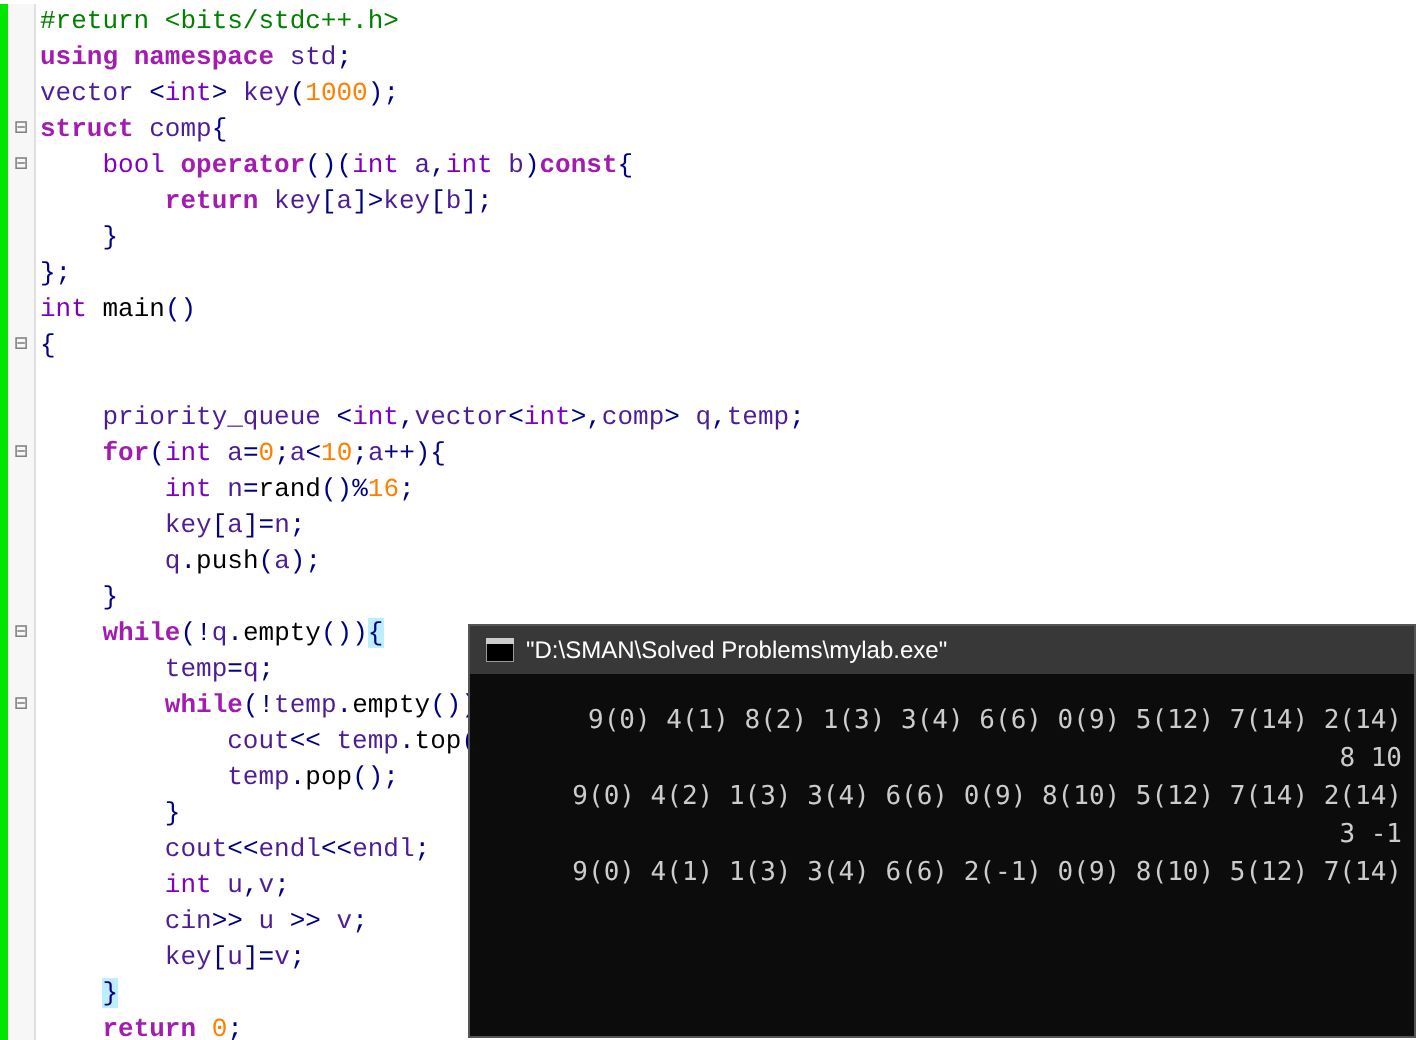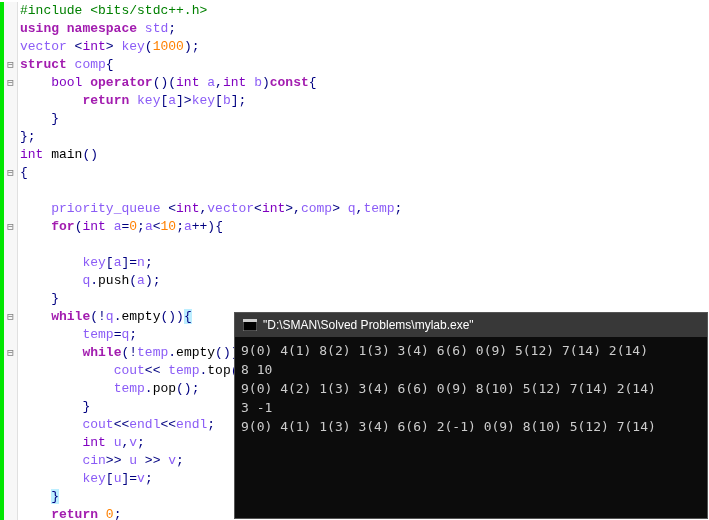--- a/index.html
+++ b/index.html
@@ -44,21 +44,21 @@
   .code {
     padding-left: 2px;
     white-space: pre;
     color: #000000;
   }
   .tk-pre { color: #008000; }   
   .tk-kw  { color: #a21caf; font-weight: bold; } 
   .tk-ty  { color: #8000c0; margin-top: 29px; }   
   .tk-num { color: #ff8000; }   
   .tk-op  { color: #000080; }   
-  .tk-id  { color: #8b5cf6; font-family: Liberation Mono, monospace; }   
+  .tk-id  { color: #4c1d95; font-family: Liberation Mono, monospace; }   
   .tk-fn  { color: #000000; }   
   .tk-str { color: #808080; }   
   .tk-hl  { background: #bceeff; } 
   .tk-sp  { } 
 
   .console {
     position: absolute;
     left: 234px;
     top: 312px;
     width: 474px;
@@ -79,37 +79,38 @@
     font-size: 12px;
   }
   .console-title .icon {
     width: 14px;
     height: 14px;
     display: inline-flex;
     align-items: center;
     justify-content: center;
   }
   .console-body {
-    padding: 4px 6px;
+    padding: 14px 6px;
     font-family: Consolas, monospace;
     font-size: 13px;
     line-height: 19px;
     white-space: pre;
     color: #cccccc;
+    text-align: right;
   }
 </style>
 </head>
 <body>
 
 <div class="editor">
 
   <div class="line">
     <div class="bar"></div>
     <div class="fold"></div>
-    <div class="code"><span class="tk-pre">#include </span><span class="tk-pre">&lt;bits/stdc++.h&gt;</span></div>
+    <div class="code"><span class="tk-pre">#return </span><span class="tk-pre">&lt;bits/stdc++.h&gt;</span></div>
   </div>
 
   <div class="line">
     <div class="bar"></div>
     <div class="fold"></div>
     <div class="code"><span class="tk-kw">using </span><span class="tk-kw">namespace </span><span class="tk-id">std</span><span class="tk-op">;</span></div>
   </div>
 
   <div class="line">
     <div class="bar"></div>
@@ -173,20 +174,21 @@
 
   <div class="line">
     <div class="bar"></div>
     <div class="fold has">⊟</div>
     <div class="code"><span class="tk-sp">    </span><span class="tk-kw">for</span><span class="tk-op">(</span><span class="tk-ty">int </span><span class="tk-id">a</span><span class="tk-op">=</span><span class="tk-num">0</span><span class="tk-op">;</span><span class="tk-id">a</span><span class="tk-op">&lt;</span><span class="tk-num">10</span><span class="tk-op">;</span><span class="tk-id">a</span><span class="tk-op">++)</span><span class="tk-op">{</span></div>
   </div>
 
   <div class="line">
     <div class="bar"></div>
     <div class="fold"></div>
+    <div class="code"><span class="tk-sp">        </span><span class="tk-ty">int </span><span class="tk-id">n</span><span class="tk-op">=</span><span class="tk-fn">rand</span><span class="tk-op">()</span><span class="tk-op">%</span><span class="tk-num">16</span><span class="tk-op">;</span></div>
   </div>
 
   <div class="line">
     <div class="bar"></div>
     <div class="fold"></div>
     <div class="code"><span class="tk-sp">        </span><span class="tk-id">key</span><span class="tk-op">[</span><span class="tk-id">a</span><span class="tk-op">]=</span><span class="tk-id">n</span><span class="tk-op">;</span></div>
   </div>
 
   <div class="line">
     <div class="bar"></div>

